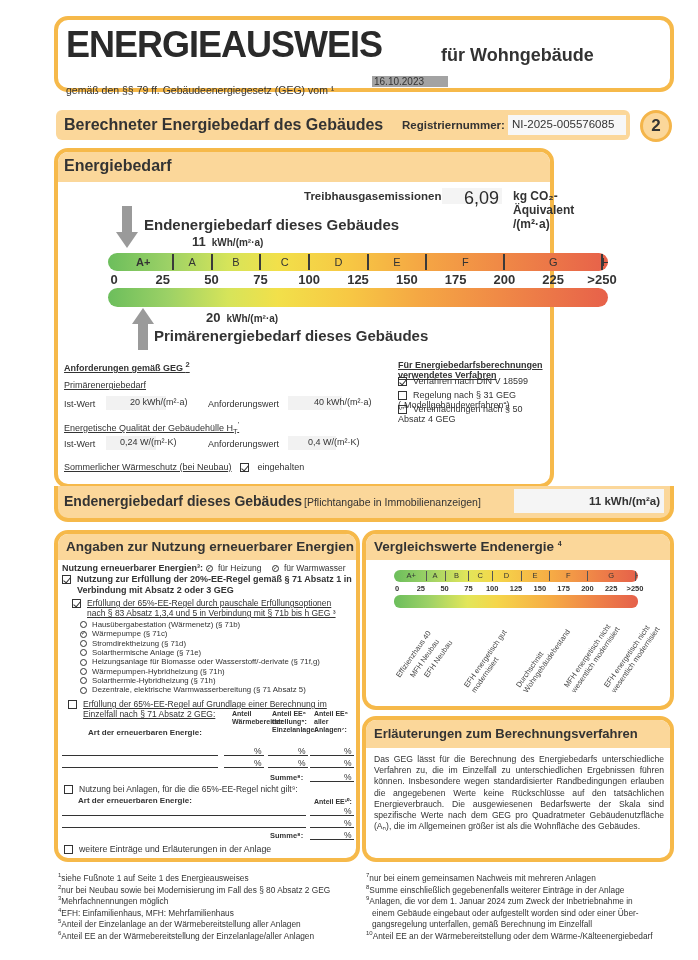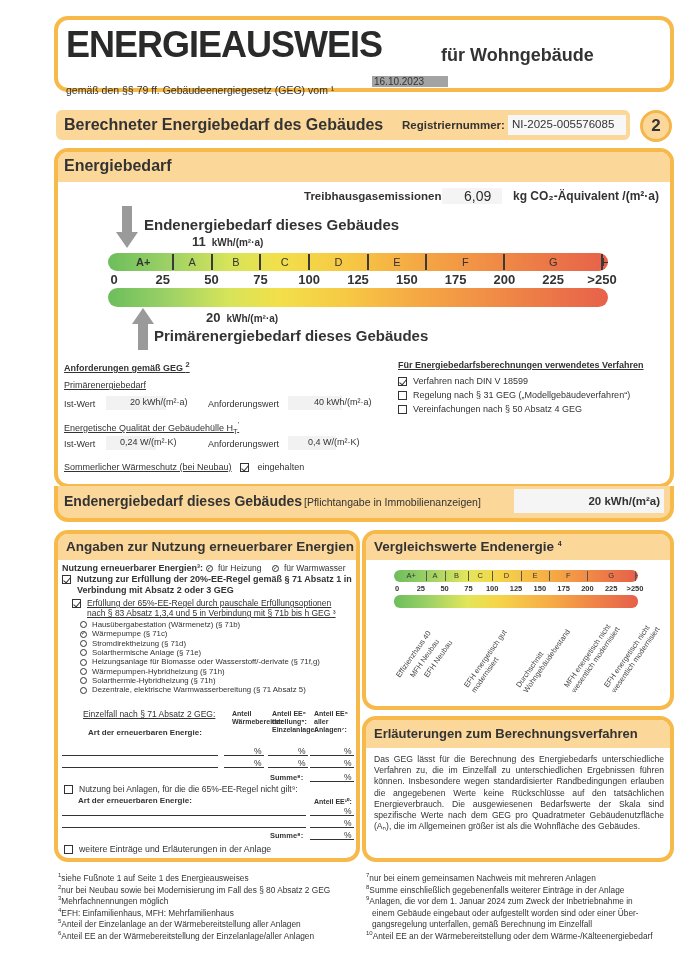--- a/index.html
+++ b/index.html
@@ -17,25 +17,25 @@
   #title-date { position: absolute; left: 314px; top: 56px; font-size: 10px; color: #333; background: #a3a3a3; padding: 0 24px 0 2px; }
 
   
   #sec-banner { position: absolute; left: 56px; top: 110px; width: 574px; height: 30px; background: #fbd79a; border-radius: 6px; }
   #sec-banner-title { position: absolute; left: 8px; top: 6px; font-size: 16px; font-weight: bold; color: #333; }
   #reg-label { position: absolute; left: 346px; top: 9px; font-size: 11.5px; font-weight: bold; color: #333; }
   #reg-value { position: absolute; left: 452px; top: 5px; width: 118px; height: 20px; background: #f7f7f7; font-size: 11.5px; padding: 3px 0 0 4px; color: #333; }
   #page-num { position: absolute; left: 640px; top: 110px; width: 32px; height: 32px; border-radius: 50%; background: #fbd79a; border: 3px solid #f4b54a; font-weight: bold; font-size: 17px; text-align: center; line-height: 26px; color: #333; }
 
   
-  #eb-box { left: 54px; top: 148px; width: 620px; height: 340px; }
+  #eb-box { left: 54px; top: 148px; width: 500px; height: 340px; }
   #eb-box .hdr-band { height: 30px; border-radius: 10px 10px 0 0; }
   #eb-title { position: absolute; left: 6px; top: 5px; font-size: 16px; font-weight: bold; color: #333; }
   #ghg-label { position: absolute; left: 246px; top: 38px; font-size: 11.5px; font-weight: bold; color: #333; }
-  #ghg-value { position: absolute; left: 384px; top: 36px; width: 60px; height: 16px; background: #f4f4f4; font-size: 14px; padding-left: 22px; }
+  #ghg-value { position: absolute; left: 384px; top: 36px; width: 60px; height: 16px; background: #f4f4f4; font-size: 18px; padding-left: 22px; }
   #ghg-unit { position: absolute; left: 455px; top: 37px; font-size: 12px; font-weight: bold; color: #333; }
 
   .arrow-down { position: absolute; width: 22px; height: 42px; }
   #end-arrow { left: 58px; top: 54px; }
   #prim-arrow { left: 74px; top: 156px; }
   #end-label { position: absolute; left: 86px; top: 64px; font-size: 15px; font-weight: bold; color: #333; }
   #end-value { position: absolute; left: 134px; top: 82px; font-size: 13px; font-weight: bold; color: #333; }
   #end-value .u { font-size: 10px; margin-left: 6px; }
 
   .scale-bar { position: absolute; border-radius: 10px; overflow: hidden; background: linear-gradient(90deg, #6cbe5c 0%, #9cd166 12%, #d6e45a 24%, #f2e04a 34%, #f7c844 48%, #f5a844 62%, #f08a46 78%, #e7614a 100%); }
@@ -196,39 +196,40 @@
     <div class="tick-label" style="left:348.79999999999995px;">150</div>
     <div class="tick-label" style="left:397.59999999999997px;">175</div>
     <div class="tick-label" style="left:446.4px;">200</div>
     <div class="tick-label" style="left:495.2px;">225</div>
     <div class="tick-label" style="left:544px;">&gt;250</div>
   </div>
 
 <div id="ee-row">
   <div id="ee-row-title">Endenergiebedarf dieses Gebäudes</div>
   <div id="ee-row-note">[Pflichtangabe in Immobilienanzeigen]</div>
-  <div id="ee-row-val">20 kWh/(m²a)</div>
+  <div id="ee-row-val">11 kWh/(m²a)</div>
 </div>
 
 <div class="frame" id="ren-box">
   <div class="hdr-band">
     <div id="ren-title">Angaben zur Nutzung erneuerbarer Energien</div>
   </div>
   <div class="rtext rbold" style="left:4px;top:29px;">Nutzung erneuerbarer Energien³:</div>
   <div class="rtext" style="left:148px;top:29px;"><span class="radio on"></span><span>für Heizung</span></div>
   <div class="rtext" style="left:214px;top:29px;"><span class="radio on"></span><span>für Warmwasser</span></div>
 
   <div class="rtext rbold" style="left:4px;top:40px;"><span class="cb checked"></span><span>Nutzung zur Erfüllung der 20%-EE-Regel gemäß § 71 Absatz 1 in</span></div>
   <div class="rtext rbold" style="left:19px;top:51px;">Verbindung mit Absatz 2 oder 3 GEG</div>
 
   <div class="rtext ul" style="left:14px;top:64px;"><span class="cb checked"></span><span>Erfüllung der 65%-EE-Regel durch pauschale Erfüllungsoptionen</span></div>
   <div class="rtext ul" style="left:29px;top:74px;">nach § 83 Absatz 1,3,4 und 5 in Verbindung mit § 71b bis h GEG ³</div>
 
   <div id="ren-options"></div>
 
+  <div class="rtext ul" style="left:10px;top:165px;"><span class="cb"></span><span>Erfüllung der 65%-EE-Regel auf Grundlage einer Berechnung im</span></div>
   <div class="rtext ul" style="left:25px;top:175px;">Einzelfall nach § 71 Absatz 2 GEG:</div>
   <div class="rtext rbold" style="left:30px;top:193px;font-size:8px;">Art der erneuerbaren Energie:</div>
   <div class="rtext rbold" style="left:174px;top:176px;width:40px;font-size:7px;line-height:8px;">Anteil Wärmebereitstellung⁵:</div>
   <div class="rtext rbold" style="left:214px;top:176px;width:40px;font-size:7px;line-height:8px;">Anteil EE⁶ der Einzelanlage:</div>
   <div class="rtext rbold" style="left:256px;top:176px;width:40px;font-size:7px;line-height:8px;">Anteil EE⁶ aller Anlagen⁷:</div>
 
   <div id="calc-rows"></div>
 
   <div class="rtext" style="left:6px;top:250px;"><span class="cb"></span><span>Nutzung bei Anlagen, für die die 65%-EE-Regel nicht gilt⁹:</span></div>
   <div class="rtext rbold" style="left:20px;top:261px;font-size:8px;">Art der erneuerbaren Energie:</div>

